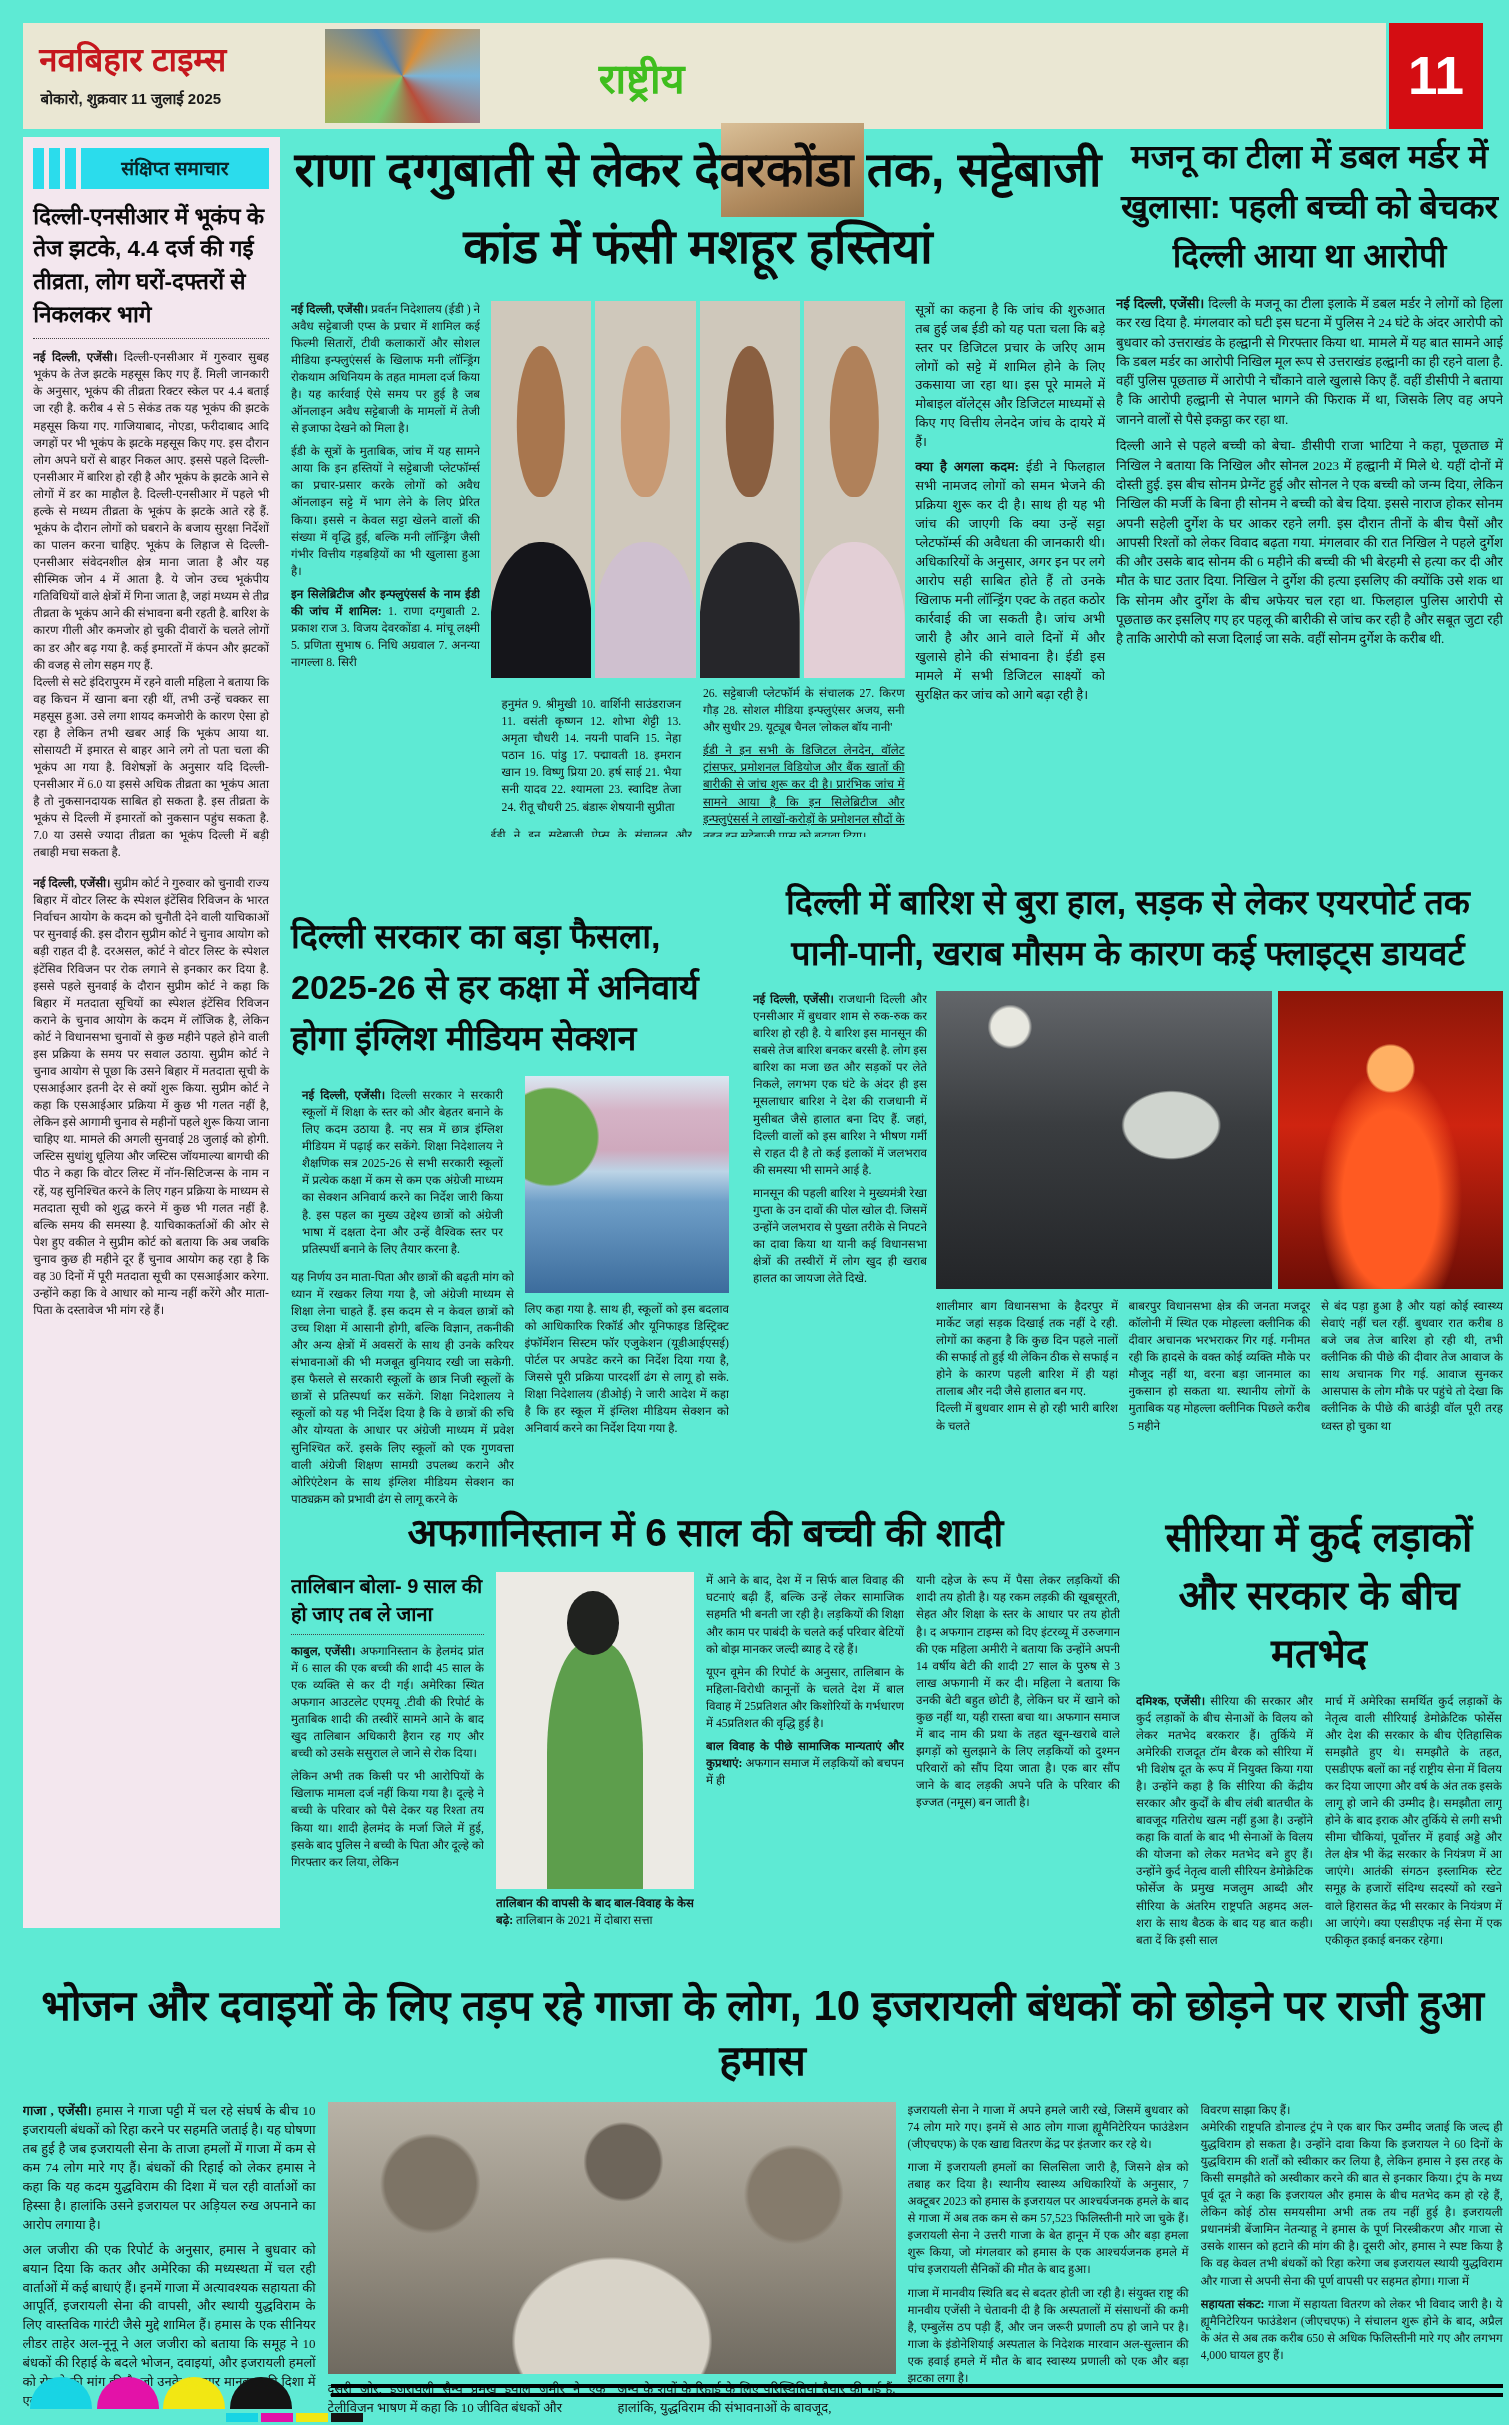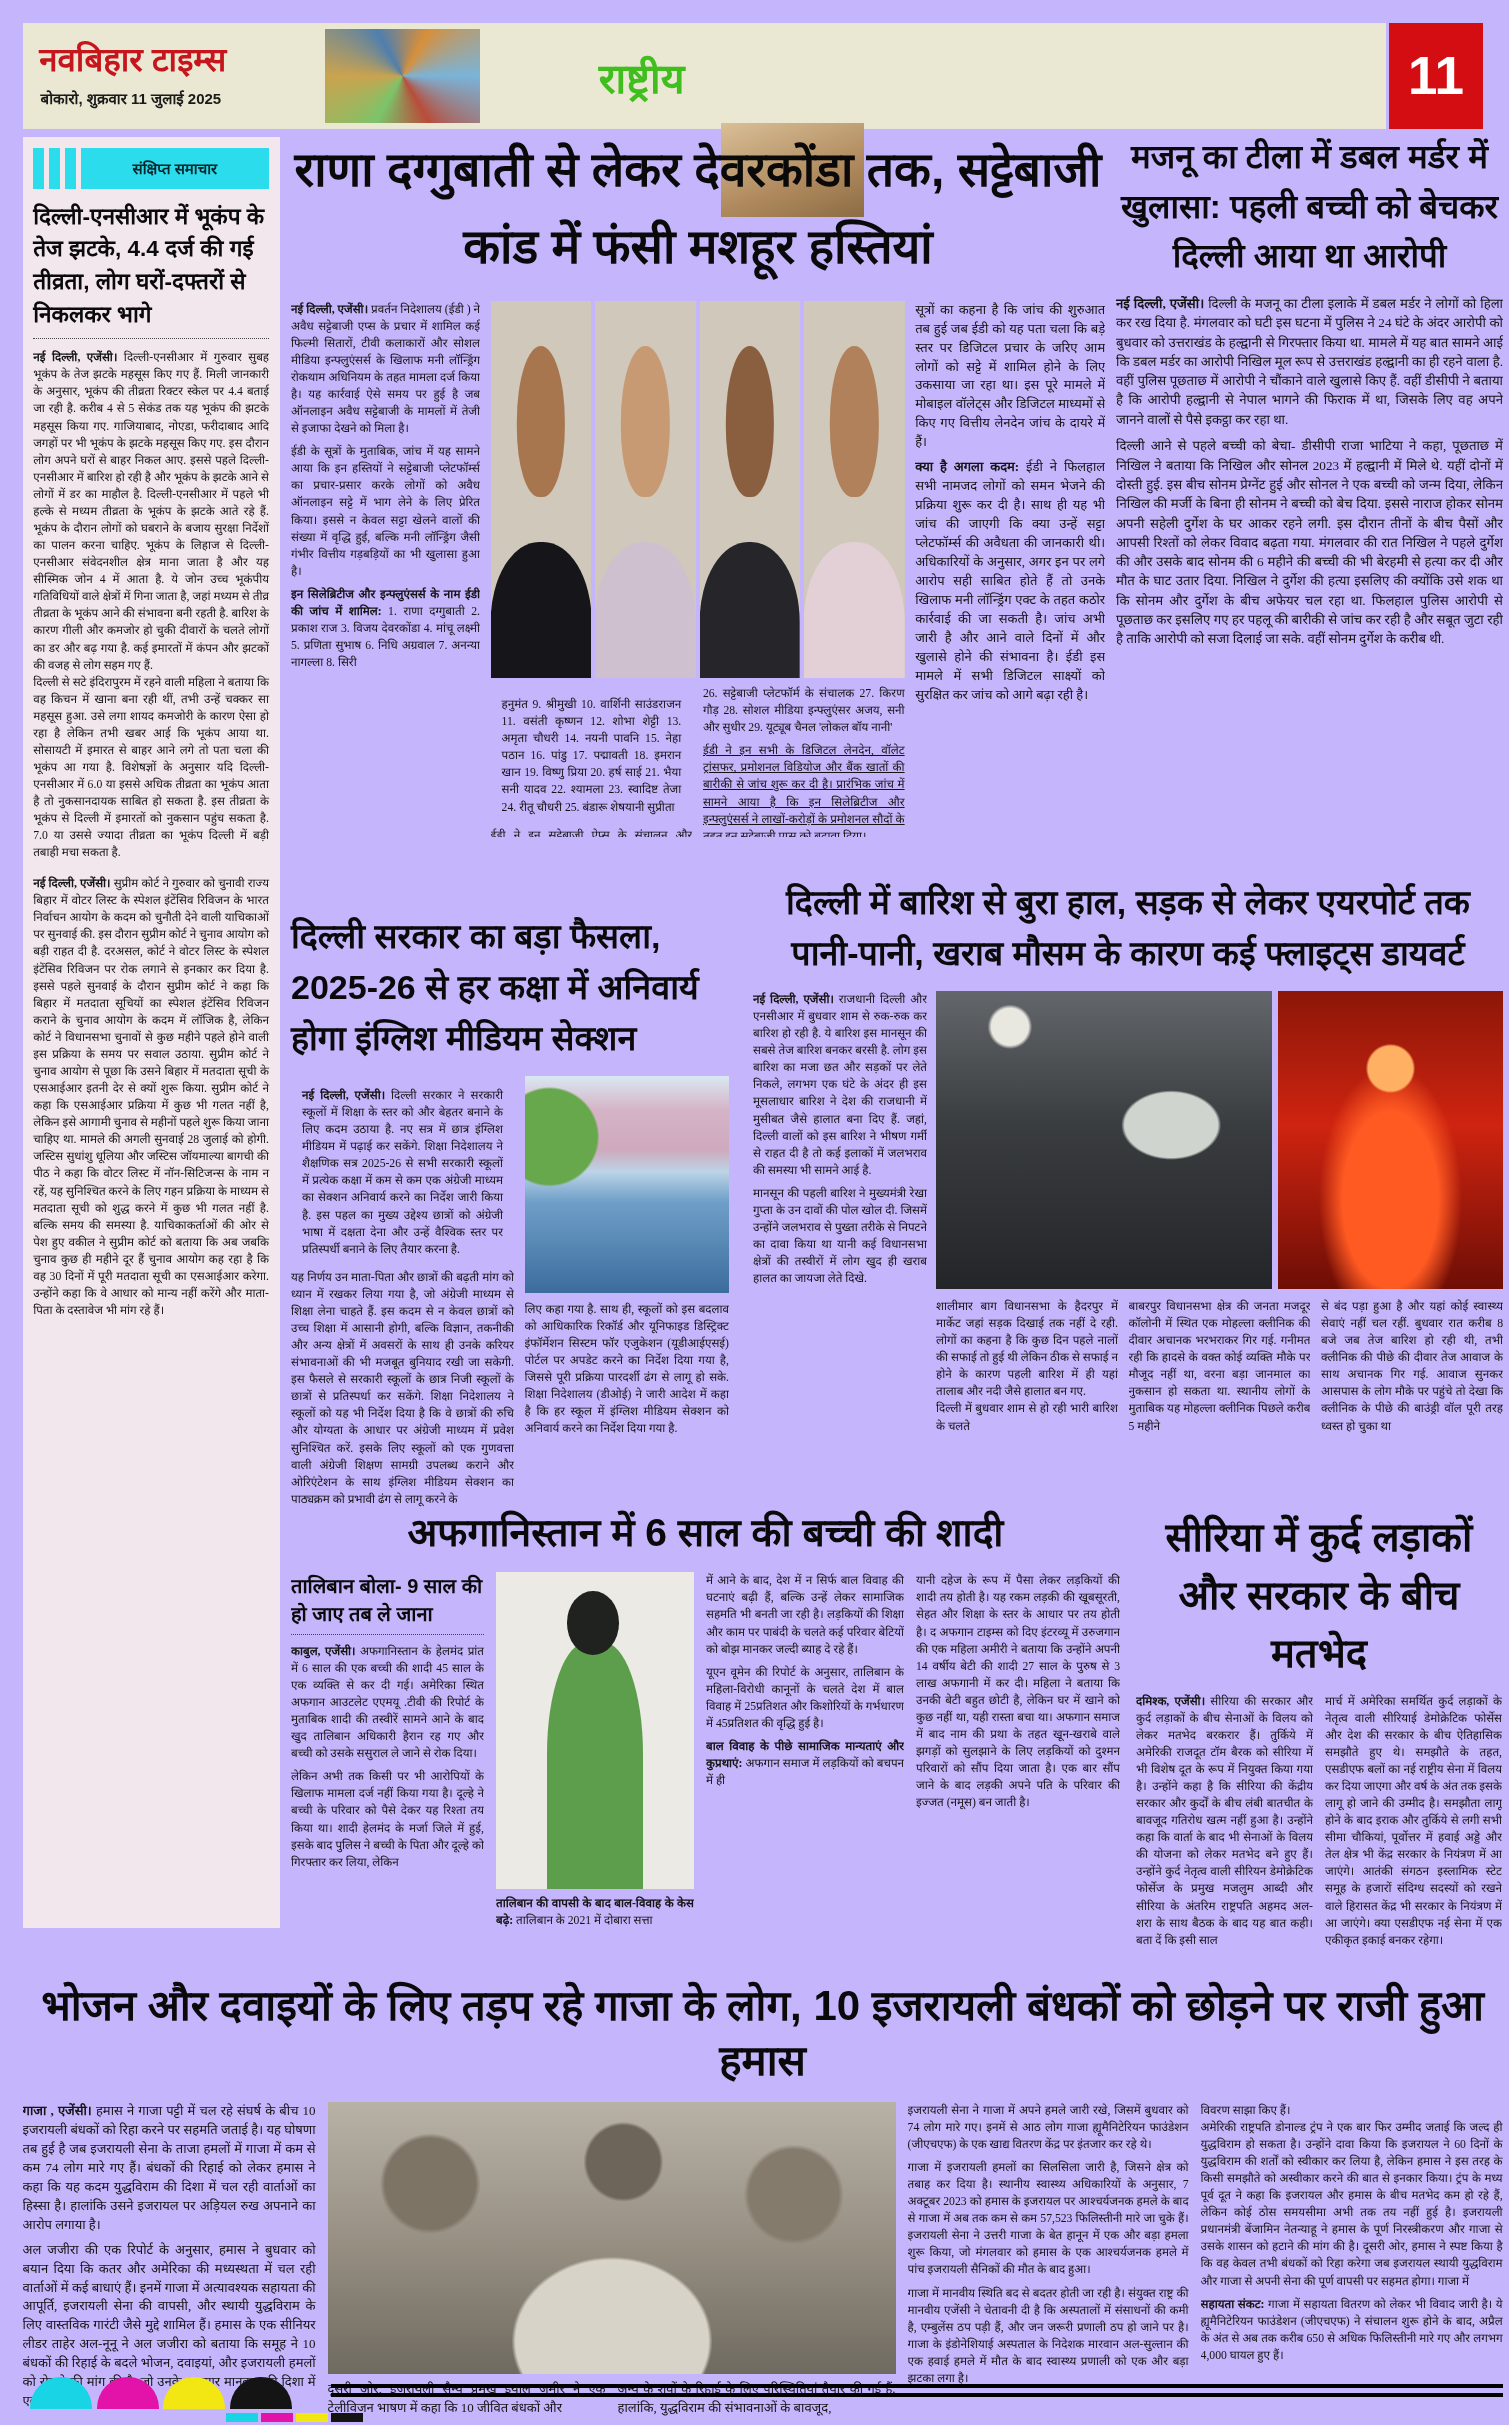--- a/index.html
+++ b/index.html
@@ -1,16 +1,16 @@
 <!DOCTYPE html>
 <html style="font-size:12px"><head>
 <meta charset="utf-8">
 <style>
   html,body { margin:0; padding:0; background:#888; }
-  .page { position:relative; width:1510px; height:2426px; background:#c4b5fd;
+  .page { position:relative; width:1510px; height:2426px; background:#5eead4;
           font-family:"Liberation Serif","DejaVu Sans",serif; color:#111; overflow:hidden; margin:0 auto; }
   .abs { position:absolute; }
   .bt { font-size:11.7px; line-height:1.46; text-align:justify; color:#141414; }
   .pre { white-space:pre-line; }
   .dl { font-weight:bold; }
   .clip { overflow:hidden; }
   .hl { font-weight:bold; color:#0a0a0a; font-family:"Liberation Sans","DejaVu Sans",sans-serif; }
   .center { text-align:center; }
   .dotted { border-bottom:1.5px dotted #444; padding-bottom:6px; }
 
@@ -20,21 +20,21 @@
   .paper-date { color:#1a1a1a; font-size:15px; font-weight:bold; font-family:"Liberation Sans",sans-serif; }
   .section-name { color:#3fbe1e; font-size:41px; font-weight:bold; font-family:"Liberation Sans",sans-serif; }
   .pagebox { background:#d40d12; color:#fff; display:flex; align-items:center; justify-content:center;
              font-size:53px; font-weight:bold; font-family:"Liberation Sans",sans-serif; }
 
   
   .brief { background:#f3e7ee; padding:10.6px; box-sizing:border-box; }
   .brief-head { display:flex; gap:5.3px; height:41px; margin-bottom:12px; }
   .cybar { width:10.6px; background:#2bdcec; }
   .cybox { flex:1; background:#2bdcec; display:flex; align-items:center; justify-content:center; }
-  .cybox .t { font-size:15px; font-weight:bold; color:#09262a; font-family:"Liberation Sans",sans-serif; }
+  .cybox .t { font-size:19px; font-weight:bold; color:#09262a; font-family:"Liberation Sans",sans-serif; }
   .brief-hl { font-size:22.6px; line-height:1.45; }
 
   
   .ph { position:relative; overflow:hidden; background:#cfc8bb; }
   .portrait::before { content:""; position:absolute; left:50%; top:12%; width:48%; height:40%;
                       transform:translateX(-50%); background:var(--skin,#b08055); border-radius:50% 50% 46% 46%; }
   .portrait::after { content:""; position:absolute; left:50%; bottom:-8%; width:100%; height:44%;
                      transform:translateX(-50%); background:var(--cloth,#222); border-radius:48% 48% 0 0; }
   .ph-school { background:
       radial-gradient(circle at 12% 28%, #68a84c 0 20%, rgba(0,0,0,0) 21%),

